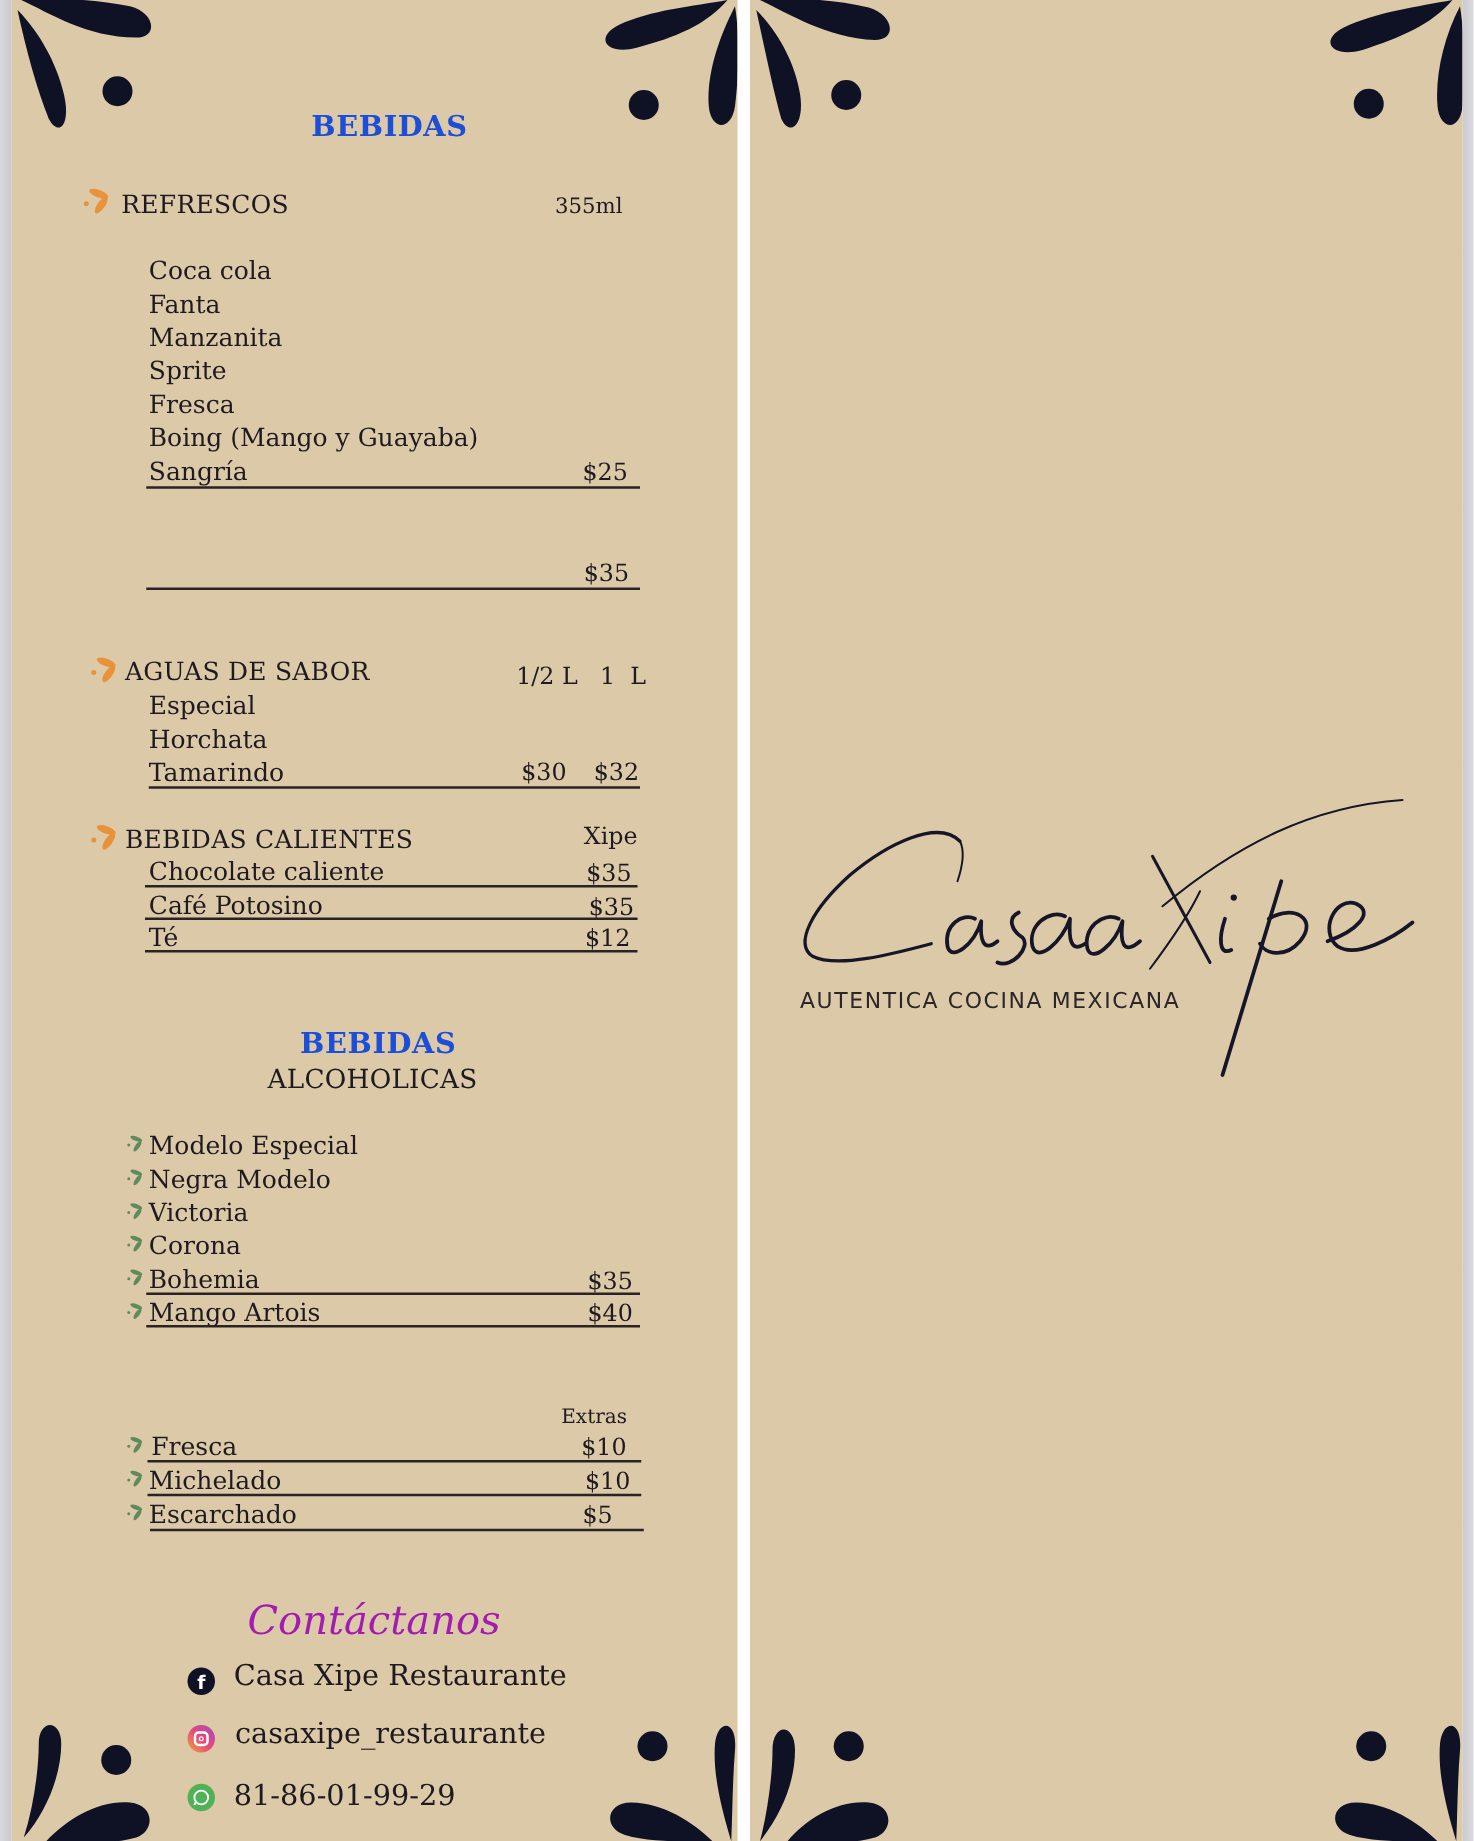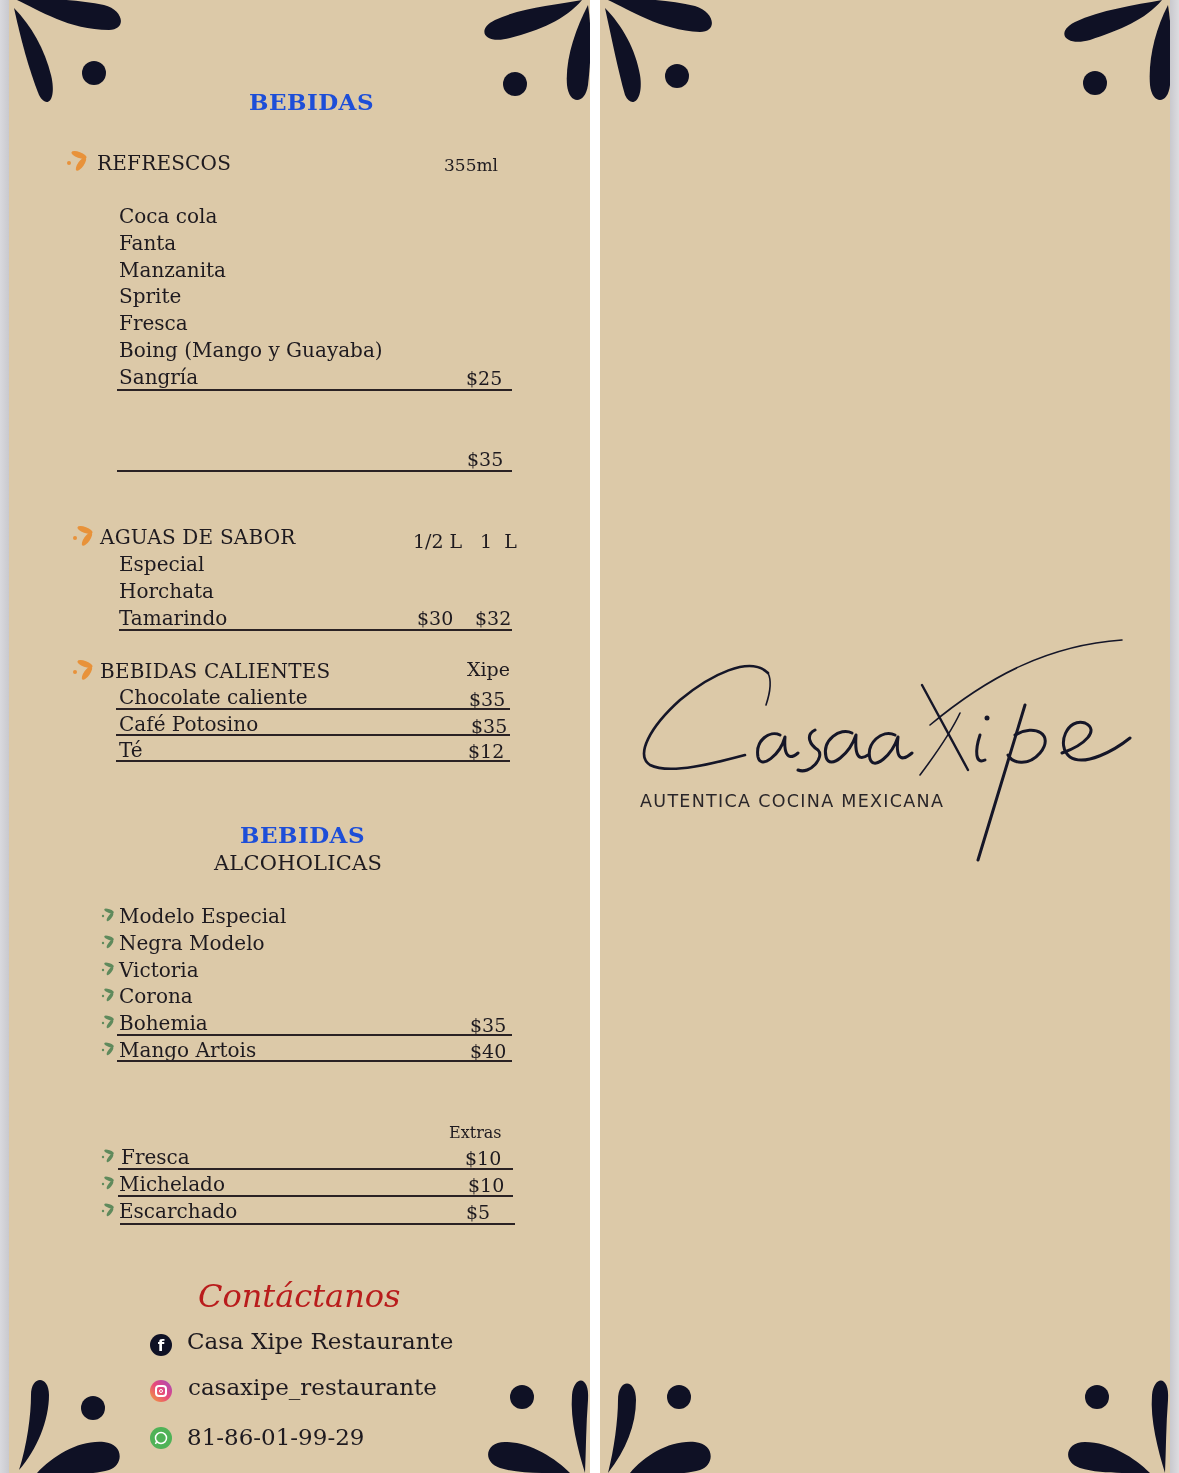--- a/index.html
+++ b/index.html
@@ -25,21 +25,21 @@
   .abs { position: absolute; white-space: nowrap; }
 
   .title-main { font-weight: bold; font-size: 23px; letter-spacing: 0.5px; color: #1d4ed8; }
   .cat { font-size: 20px; letter-spacing: 0.2px; }
   .unit { font-size: 17px; }
   .unit-small { font-size: 19px; }
   .item { font-size: 20px; line-height: 26.8px; }
   .price { font-size: 19px; }
   .rule { position: absolute; height: 1.6px; background: #2a2224; }
 
-  .contact-title { font-style: italic; font-size: 32px; color: #b91c1c; }
+  .contact-title { font-style: italic; font-size: 32px; color: #a21caf; }
   .contact-text { font-size: 23px; }
 
   .icon-circle { position: absolute; width: 22px; height: 22px; border-radius: 50%; display: flex; align-items: center; justify-content: center; }
 
   .logo-sub { font-family: "DejaVu Sans", "Liberation Sans", sans-serif; font-size: 17.5px; letter-spacing: 1.3px; color: #2a2629; }
 </style>
 </head>
 <body>
 
 <div class="edge-left"></div>

